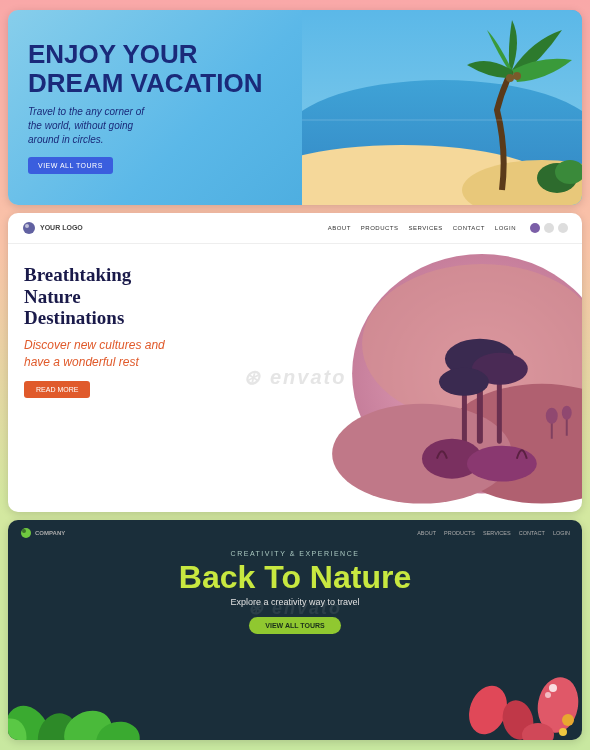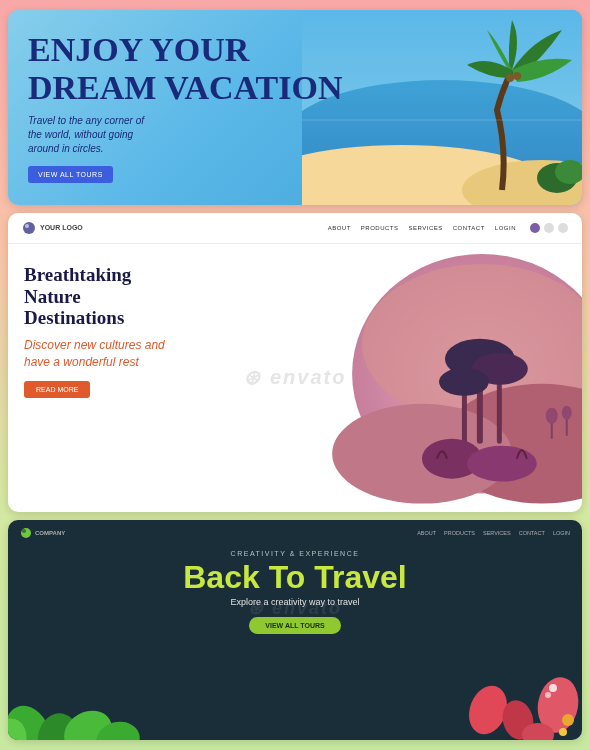--- a/index.html
+++ b/index.html
@@ -32,26 +32,26 @@
       display: flex;
       align-items: center;
     }
     .card-1-content {
       padding: 18px 20px;
       z-index: 2;
       position: relative;
       flex: 1;
     }
     .card-1 h1 {
-      font-size: 34px;
+      font-size: 26px;
       font-weight: 900;
       color: #1a2a7a;
       line-height: 1.1;
       text-transform: uppercase;
-      font-family: Liberation Serif, serif;
+      font-family: Liberation Sans, sans-serif;
     }
     .card-1 p {
       font-size: 10px;
       color: #1a2a7a;
       margin-top: 8px;
       line-height: 1.4;
       font-style: italic;
       max-width: 120px;
     }
     .card-1 .btn {
@@ -433,21 +433,21 @@
       <span>SERVICES</span>
       <span>CONTACT</span>
       <span>LOGIN</span>
     </div>
   </div>
 
   <div class="card-3-envato">⊛ envato</div>
 
   <div class="card-3-body">
     <p class="creativity">creativity &amp; experience</p>
-    <h3>Back To Travel</h3>
+    <h3>Back To Nature</h3>
     <p class="tagline">Explore a creativity way to travel</p>
     <button class="btn3">VIEW ALL TOURS</button>
   </div>
 
   <div class="card-3-leaves">
     <svg viewBox="0 0 574 70" xmlns="http://www.w3.org/2000/svg">
 
       <ellipse cx="20" cy="65" rx="22" ry="30" fill="#3aaa30" transform="rotate(-20, 20, 65)"></ellipse>
       <ellipse cx="50" cy="68" rx="20" ry="25" fill="#2d8a28" transform="rotate(10, 50, 68)"></ellipse>
       <ellipse cx="80" cy="62" rx="25" ry="20" fill="#4aba3a" transform="rotate(-30, 80, 62)"></ellipse>

